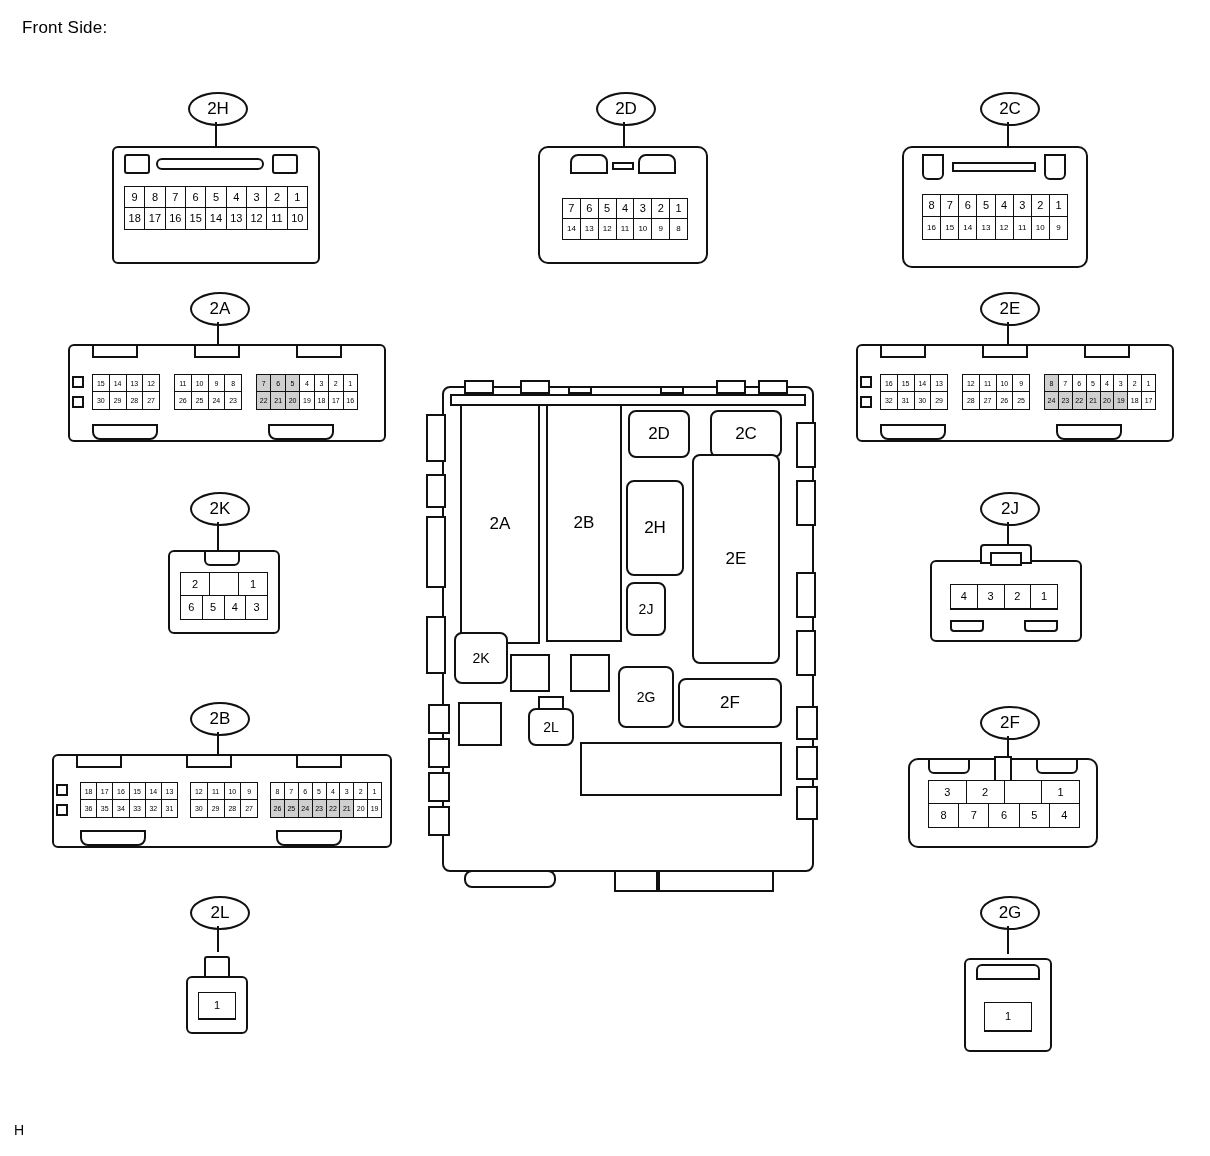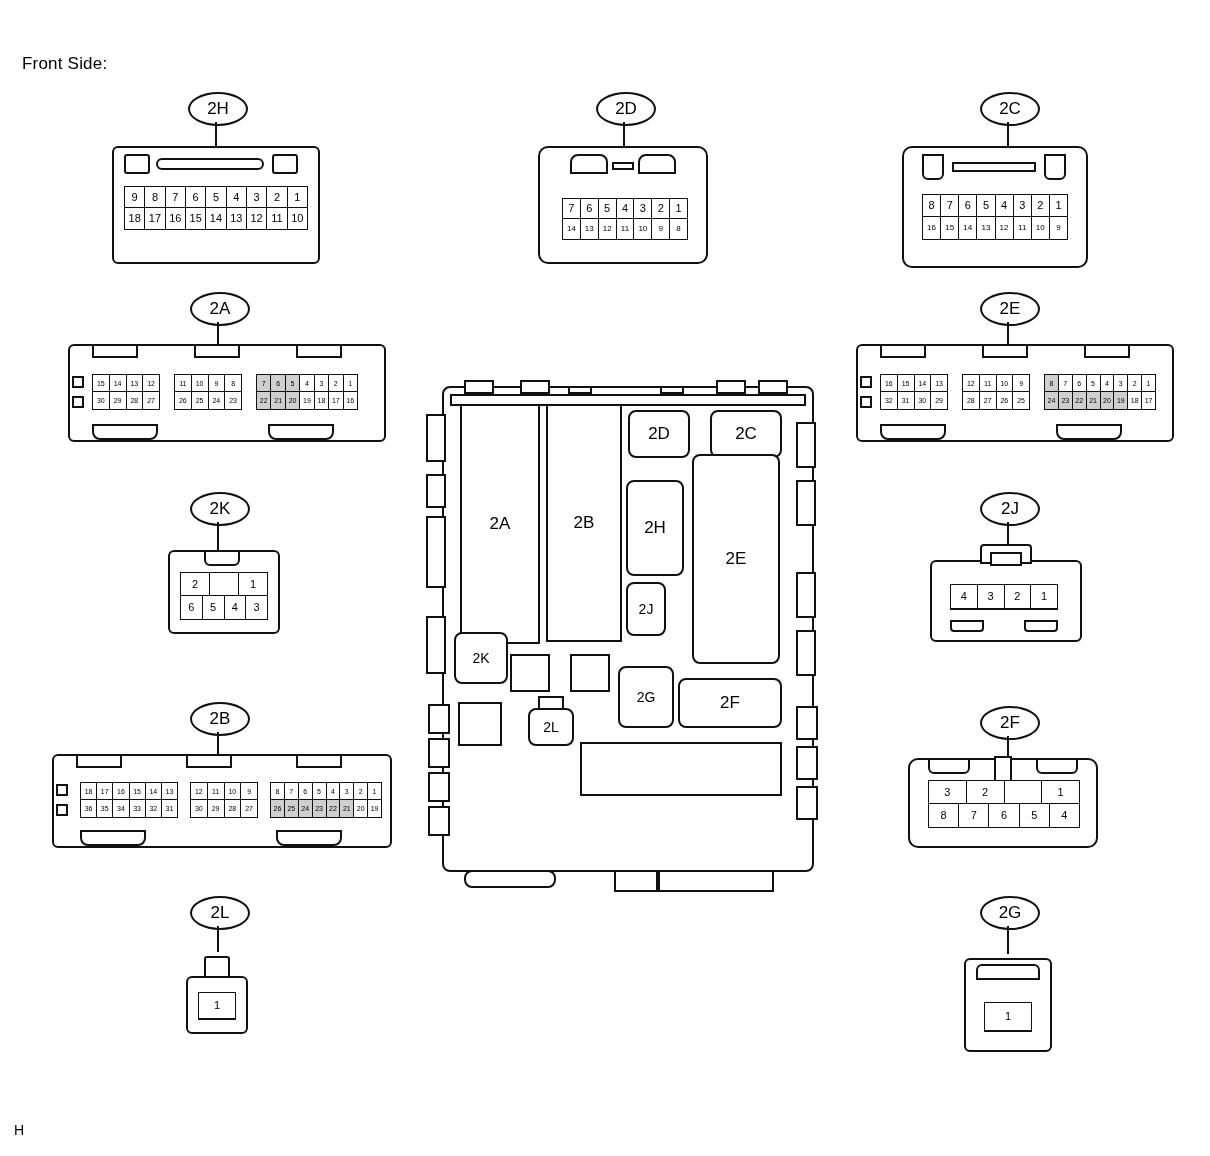--- a/index.html
+++ b/index.html
@@ -1,19 +1,19 @@
 <!DOCTYPE html>
 <html><head>
 <meta charset="utf-8">
 <style>
   html,body{margin:0;padding:0;background:#ffffff;}
   body{width:1210px;height:1156px;position:relative;font-family:"Liberation Sans",sans-serif;color:#000;}
   .page{position:relative;width:1210px;height:1156px;overflow:hidden;}
 
-  #title{position:absolute;left:22px;top:18px;font-size:17px;letter-spacing:.2px;margin-top:36px;}
+  #title{position:absolute;left:22px;top:18px;font-size:17px;letter-spacing:.2px;}
   #footer-mark{position:absolute;left:14px;top:1122px;font-size:14px;}
 
   
   .callout{position:absolute;width:56px;height:30px;border:2px solid #111;border-radius:50%;
            display:flex;align-items:center;justify-content:center;font-size:17px;background:#fff;}
   .lead{position:absolute;background:#111;}
 
   
   .conn{position:absolute;box-sizing:border-box;border:2px solid #111;background:#fff;}
   .conn.r6{border-radius:6px;}

